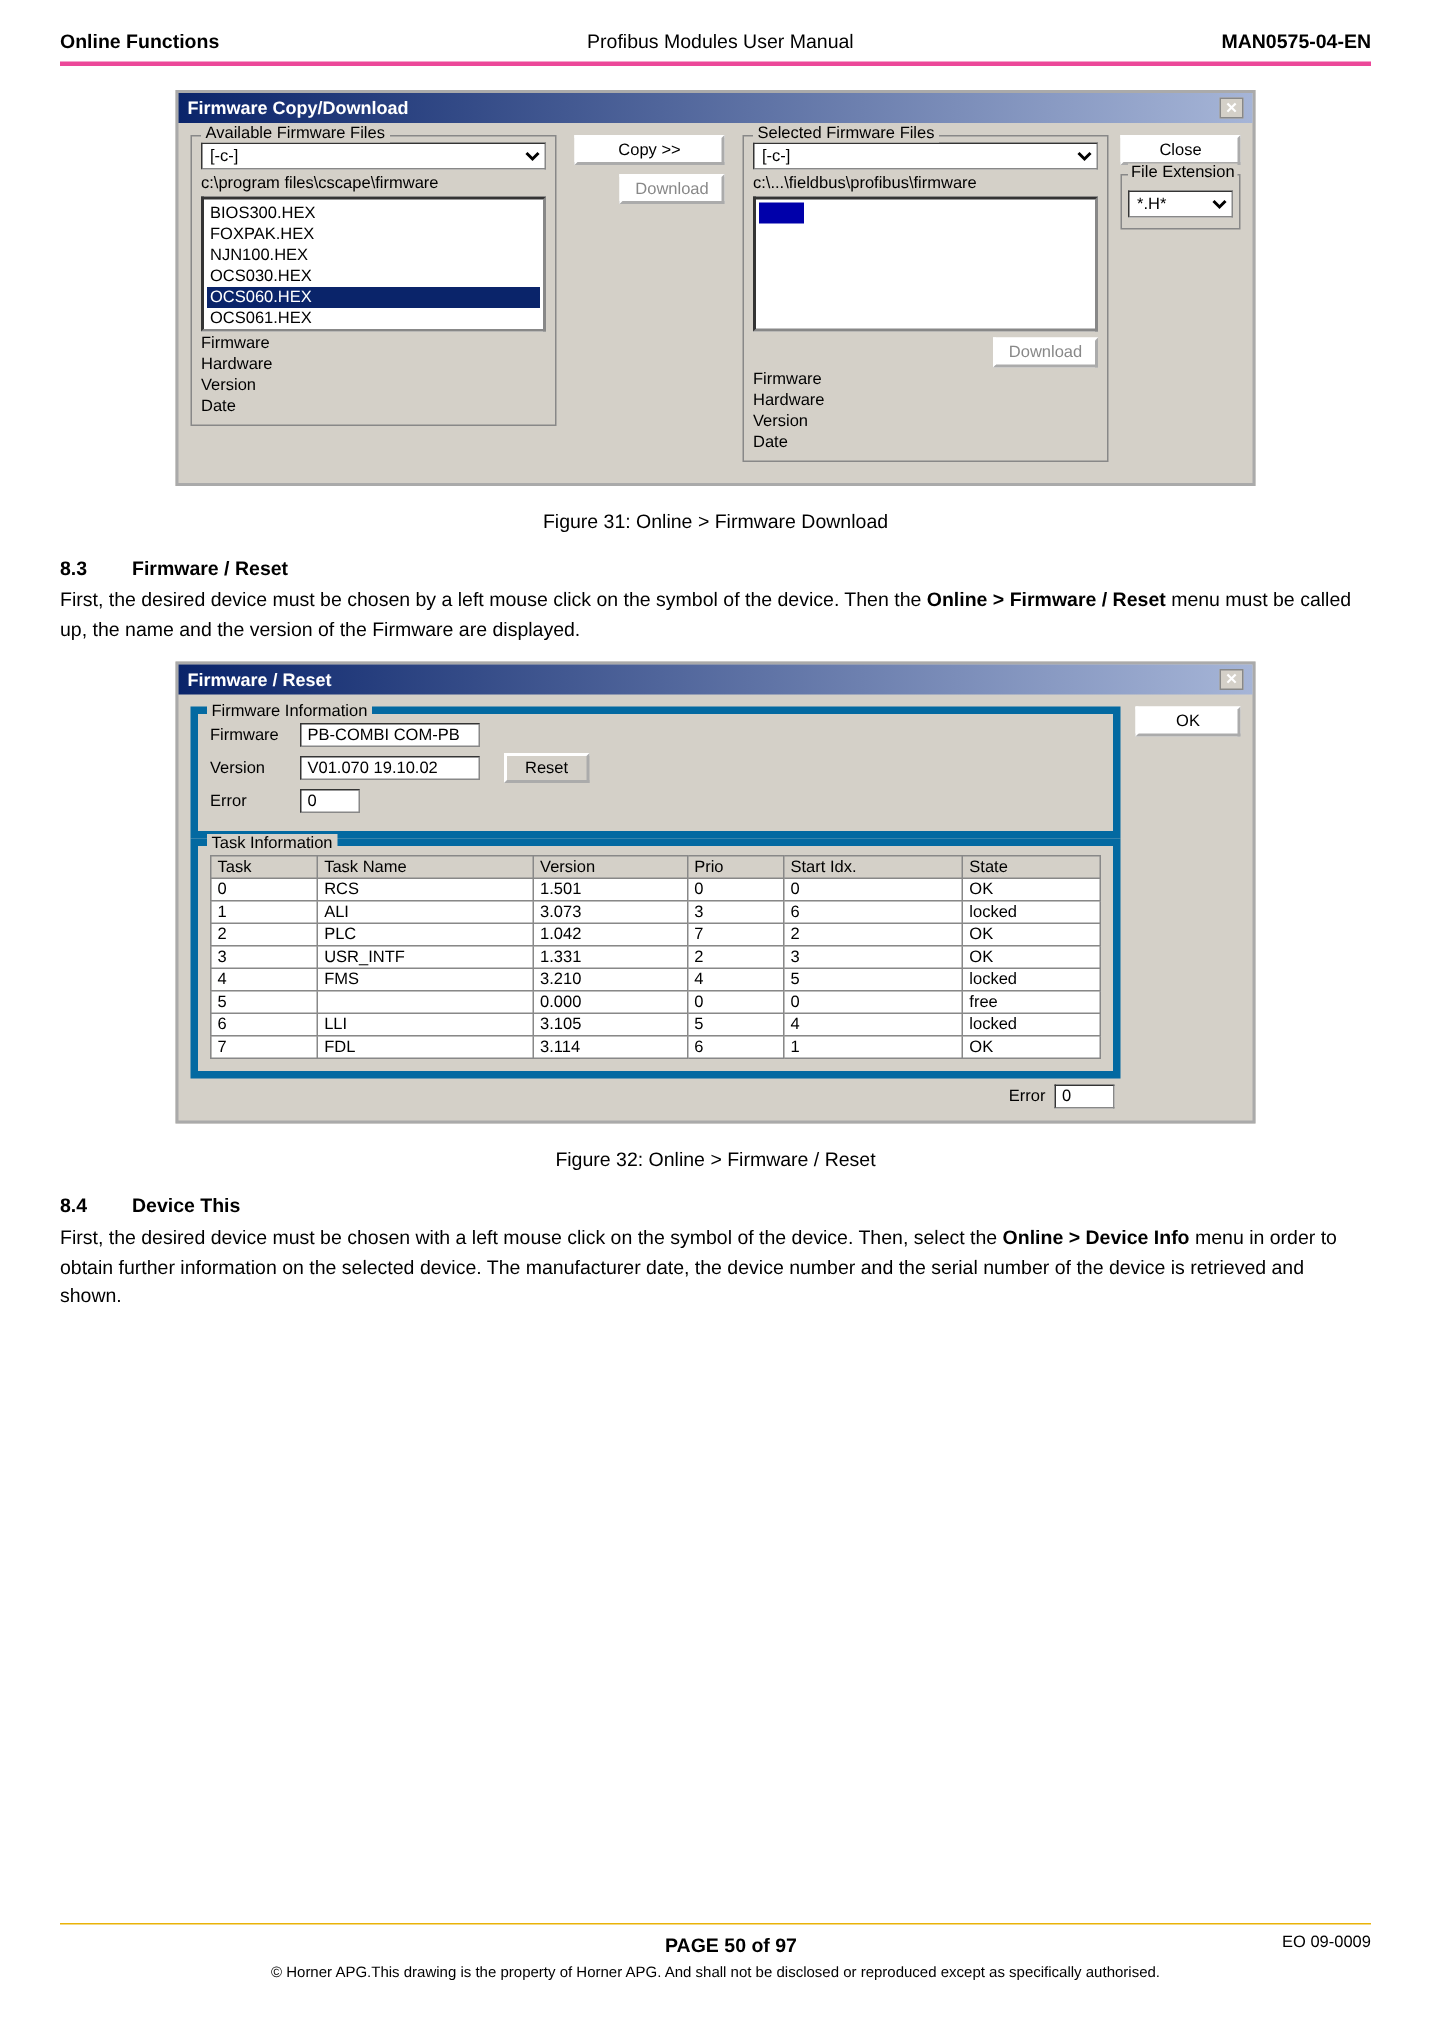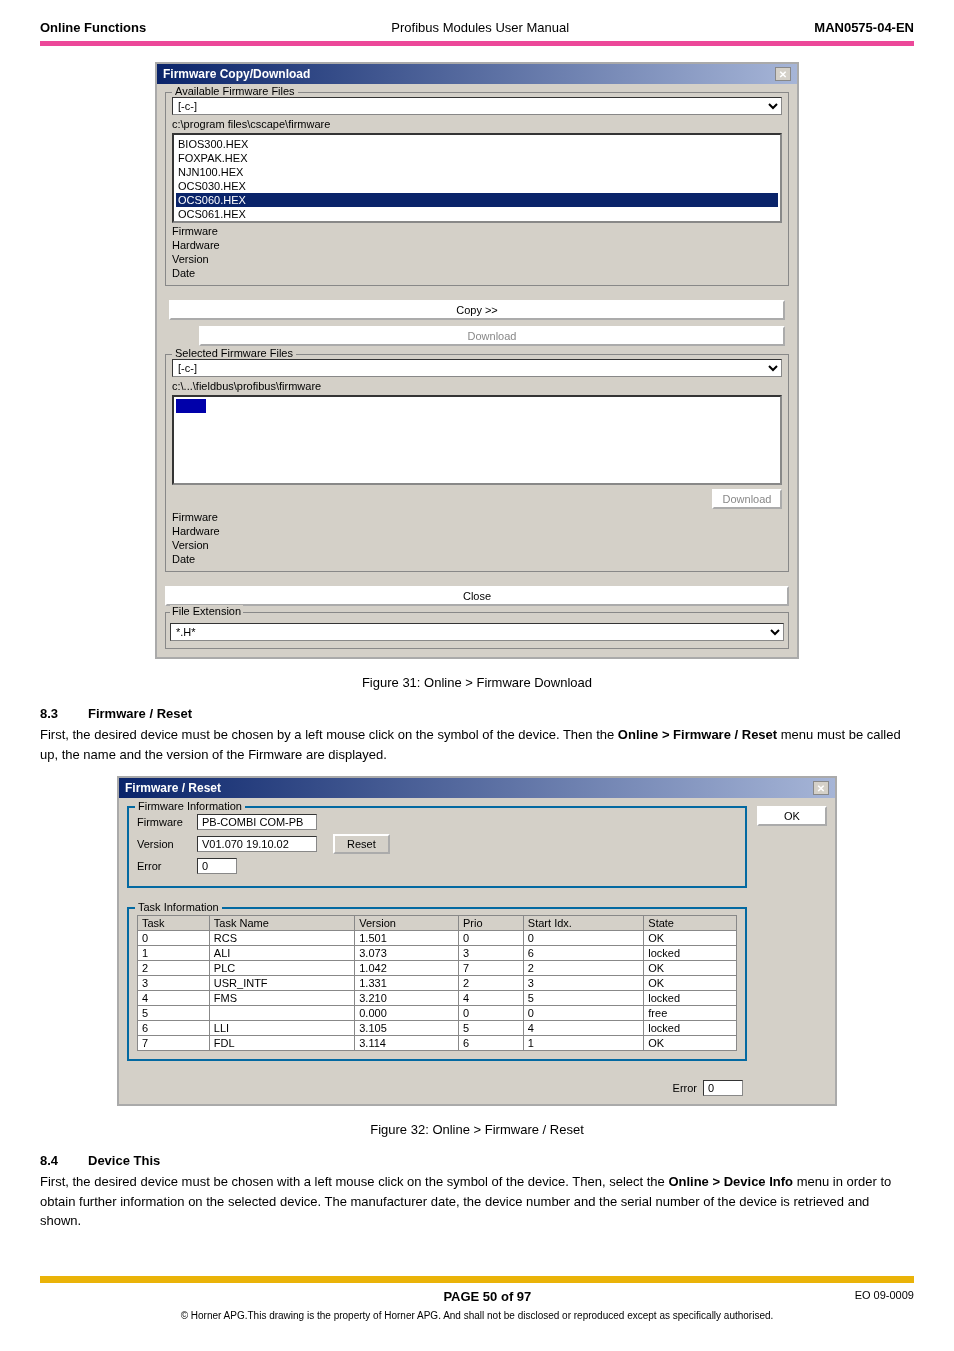--- a/index.html
+++ b/index.html
@@ -14,21 +14,21 @@
     .page {
       width: 954px;
       min-height: 1351px;
       padding: 20px 40px;
       position: relative;
     }
     .page-header {
       display: flex;
       justify-content: space-between;
       align-items: flex-start;
-      border-bottom: 5px solid #ec4899;
+      border-bottom: 3px solid #ec4899;
       padding-bottom: 6px;
       margin-bottom: 16px;
     }
     .page-header-left { font-weight: bold; font-size: 13px; }
     .page-header-center { font-size: 13px; }
     .page-header-right { font-weight: bold; font-size: 13px; }
 
     
     .dialog {
       border: 2px solid #aaa;
@@ -53,27 +53,26 @@
       height: 14px;
       font-size: 10px;
       display: flex;
       align-items: center;
       justify-content: center;
       cursor: pointer;
     }
 
     
     .fcd-dialog {
-      width: 644px;
+      width: 720px;
     }
     .fcd-body {
       display: flex;
       gap: 8px;
       padding: 8px;
-      flex-direction: column;
     }
     .fcd-left {
       flex: 1;
     }
     .fcd-middle {
       display: flex;
       flex-direction: column;
       gap: 6px;
       padding: 0 4px;
     }
@@ -219,24 +218,24 @@
       flex: 1;
     }
     .fr-right {
       min-width: 80px;
       display: flex;
       flex-direction: column;
       align-items: flex-end;
       padding-left: 8px;
     }
     .fr-info-group {
-      border: 2px solid #0369a1;
+      border: 5px solid #0369a1;
       padding: 6px 8px 8px 8px;
       position: relative;
-      margin-bottom: 19px;
+      margin-bottom: 0;
     }
     .fr-info-group-label {
       position: absolute;
       top: -8px;
       left: 6px;
       background: #d4d0c8;
       padding: 0 3px;
       font-size: 11px;
     }
     .fr-row {
@@ -531,21 +530,21 @@
 
   <div class="section-heading">
     <span class="section-num">8.4</span>
     <span class="section-title">Device This</span>
   </div>
   <div class="section-text">
     <span>First, the desired device must be chosen with a left mouse click on the symbol of the device.  Then, select the </span><span class="bold">Online &gt; Device Info</span><span> menu in order to obtain further information on the selected device. The manufacturer date, the device number and the serial number of the device is retrieved and shown.</span>
   </div>
 
   <div style="position:absolute;bottom:30px;left:40px;right:40px;">
-    <div style="border-top:7px solid #eab308;padding-top:6px;display:flex;justify-content:space-between;align-items:flex-start;">
+    <div style="border-top:1px solid #eab308;padding-top:6px;display:flex;justify-content:space-between;align-items:flex-start;">
       <div style="width:80px;"></div>
       <div style="text-align:center;font-weight:bold;font-size:13px;">PAGE 50 of 97</div>
       <div style="font-size:11px;text-align:right;">EO 09-0009</div>
     </div>
     <div style="text-align:center;font-size:10px;margin-top:6px;">© Horner APG.This drawing is the property of Horner APG. And shall not be disclosed or reproduced except as specifically authorised.</div>
   </div>
 
 </div>
 
 </body></html>

